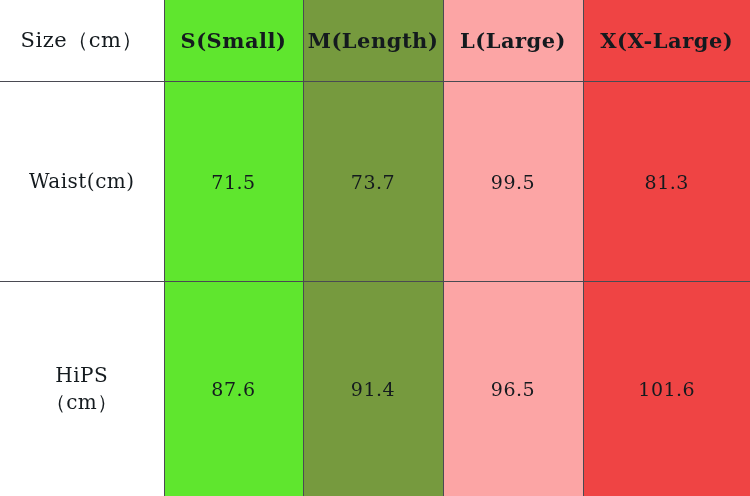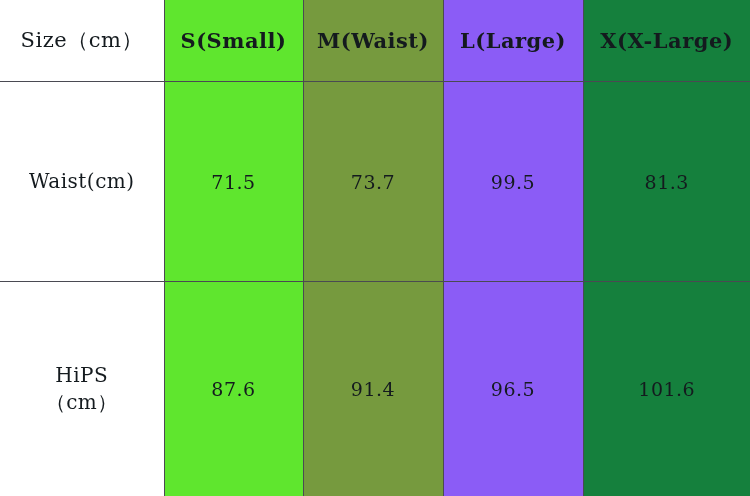--- a/index.html
+++ b/index.html
@@ -78,22 +78,22 @@
     font-weight: 400;
     vertical-align: middle;
     padding-bottom: 34px;
   }
 
   .val-mid { padding-bottom: 30px; }
 
   
   .fill-s { background: #5fe62e; }
   .fill-m { background: #769a3e; }
-  .fill-l { background: #8b5cf6; }
-  .fill-x { background: #15803d; }
+  .fill-l { background: #fca5a5; }
+  .fill-x { background: #ef4444; }
 
   
   #size-chart tr td:last-child { border-right: none; }
   
   #size-chart tr:last-child td { border-bottom: none; }
 
   
   .row-label { border-right: 1px solid #4a4a52; }
 </style>
 </head>
@@ -105,21 +105,21 @@
     <col class="col-s">
     <col class="col-m">
     <col class="col-l">
     <col class="col-x">
   </colgroup>
 
   <tbody>
       <tr class="hdr-row">
     <td class="hdr-label">Size（cm）</td>
     <td class="hdr-cell fill-s">S(Small)</td>
-    <td class="hdr-cell fill-m">M(Waist)</td>
+    <td class="hdr-cell fill-m">M(Length)</td>
     <td class="hdr-cell fill-l">L(Large)</td>
     <td class="hdr-cell fill-x">X(X-Large)</td>
   </tr>
 
   <tr class="row-waist">
     <td class="row-label">Waist(cm)</td>
     <td class="val fill-s">71.5</td>
     <td class="val fill-m">73.7</td>
     <td class="val fill-l">99.5</td>
     <td class="val fill-x">81.3</td>

